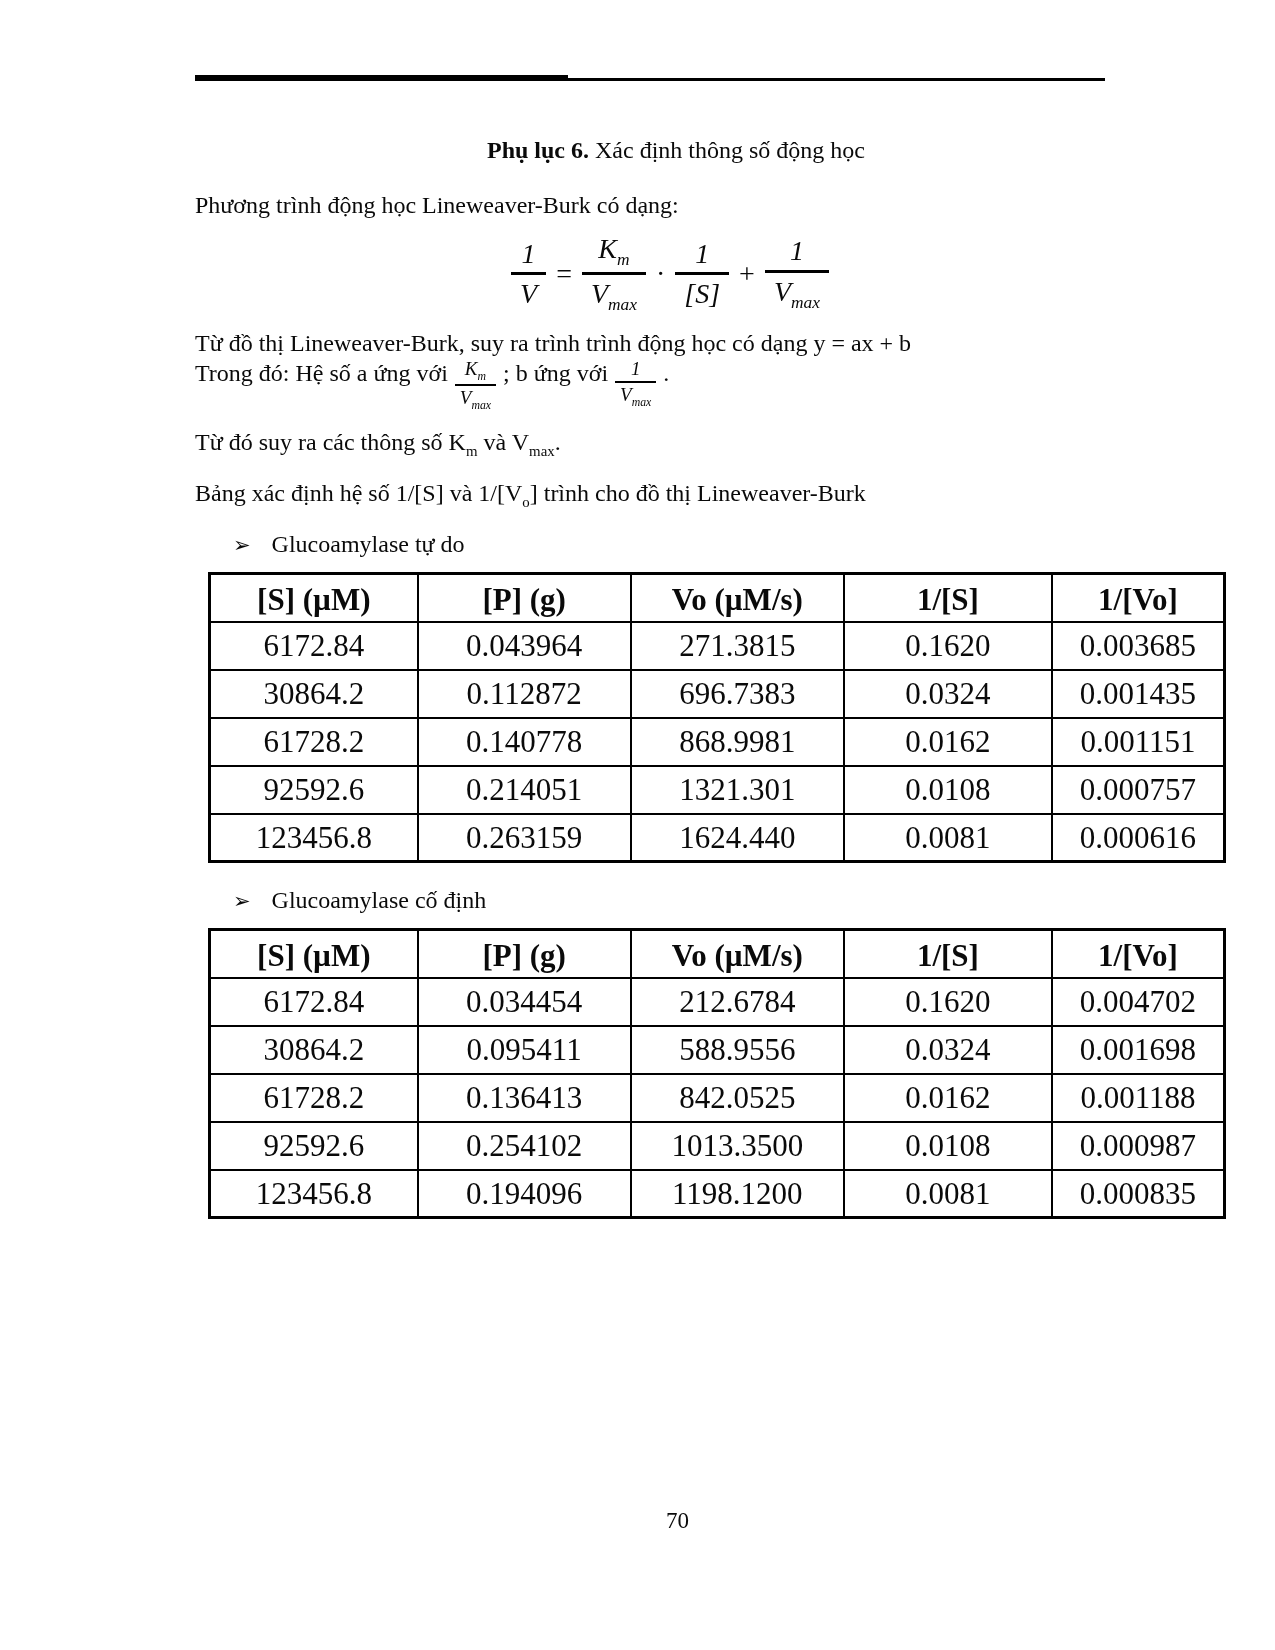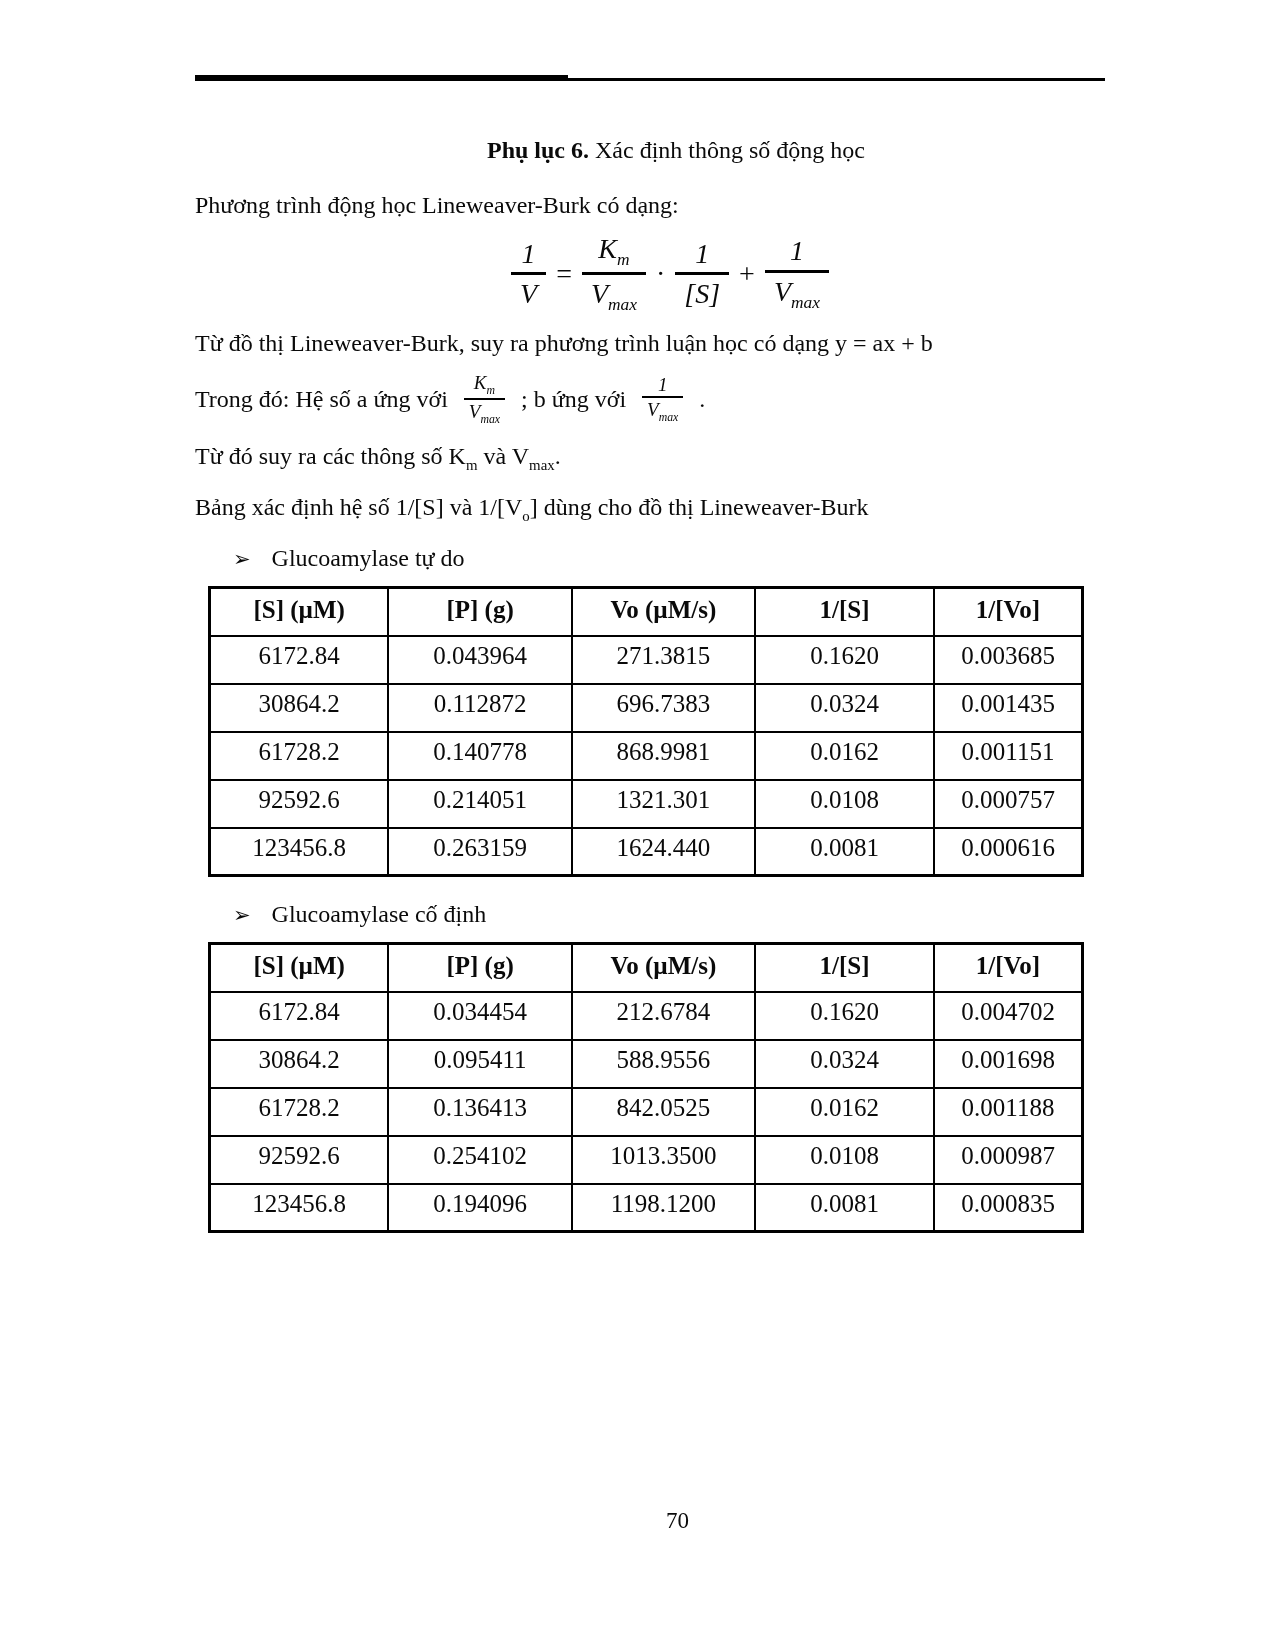--- a/index.html
+++ b/index.html
@@ -39,21 +39,21 @@
     text-align: center;
     font-size: 24px;
     padding-left: 52px;
   }
   .appendix-title .bold { font-weight: bold; text-align: center; }
 
   
   .para { font-size: 24px; line-height: 1.25; }
   .p-intro   { margin-top: 26px; }
   .p-graph   { margin-top: 12px; }
-  .p-coeff   { margin-top: 14px; display: flex; align-items: center; flex-wrap: wrap; gap: 9px; }
+  .p-coeff   { display: flex; flex-wrap: wrap; }
   .p-params  { margin-top: 14px; }
   .p-note    { margin-top: 18px; }
   sub { font-size: 0.62em; }
 
   
   .equation {
     margin-top: 12px;
     display: flex;
     justify-content: center;
     align-items: center;
@@ -80,24 +80,24 @@
   .ifrac .num { display: block; border-bottom: 2px solid #000; padding: 0 5px 1px; }
   .ifrac .den { display: block; padding: 1px 5px 0; }
 
   
   .bullet { margin-top: 20px; padding-left: 38px; font-size: 24px; display: flex; align-items: baseline; }
   .bullet .marker { font-size: 21px; margin-right: 21px; }
 
   
   table.data-table {
     margin: 14px 4px 0 13px;
-    width: 876px;
+    width: 1018px;
     border-collapse: collapse;
     table-layout: fixed;
-    font-size: 25px;
+    font-size: 31px;
   }
   table.data-table th, table.data-table td {
     border: 2px solid #000;
     height: 48px;
     box-sizing: border-box;
     text-align: center;
     vertical-align: top;
     padding: 5px 4px 0;
     font-weight: normal;
     overflow: hidden;
@@ -152,42 +152,42 @@
         <span class="num">1</span>
         <span class="den">[S]</span>
       </span>
       <span class="op">+</span>
       <span class="frac">
         <span class="num">1</span>
         <span class="den"><span>V</span><sub>max</sub></span>
       </span>
     </div>
 
-    <div class="para p-graph">Từ đồ thị Lineweaver-Burk, suy ra phương trình luận học có dạng y = ax + b</div>
+    <div class="para p-graph">Từ đồ thị Lineweaver-Burk, suy ra trình trình động học có dạng y = ax + b</div>
 
     <div class="para p-coeff">
       <span>Trong đó: Hệ số a ứng với</span>
       <span class="ifrac">
         <span class="num"><span>K</span><sub>m</sub></span>
         <span class="den"><span>V</span><sub>max</sub></span>
       </span>
       <span>; b ứng với</span>
       <span class="ifrac">
         <span class="num">1</span>
         <span class="den"><span>V</span><sub>max</sub></span>
       </span>
       <span>.</span>
     </div>
 
     <div class="para p-params">
       <span>Từ đó suy ra các thông số K</span><sub>m</sub><span> và V</span><sub>max</sub><span>.</span>
     </div>
 
     <div class="para p-note">
-      <span>Bảng xác định hệ số 1/[S] và 1/[V</span><sub>o</sub><span>] dùng cho đồ thị Lineweaver-Burk</span>
+      <span>Bảng xác định hệ số 1/[S] và 1/[V</span><sub>o</sub><span>] trình cho đồ thị Lineweaver-Burk</span>
     </div>
 
     <div class="bullet">
       <span class="marker">➢</span>
       <span>Glucoamylase tự do</span>
     </div>
 
     <table class="data-table" data-table="free">
         <thead>
           <tr>

